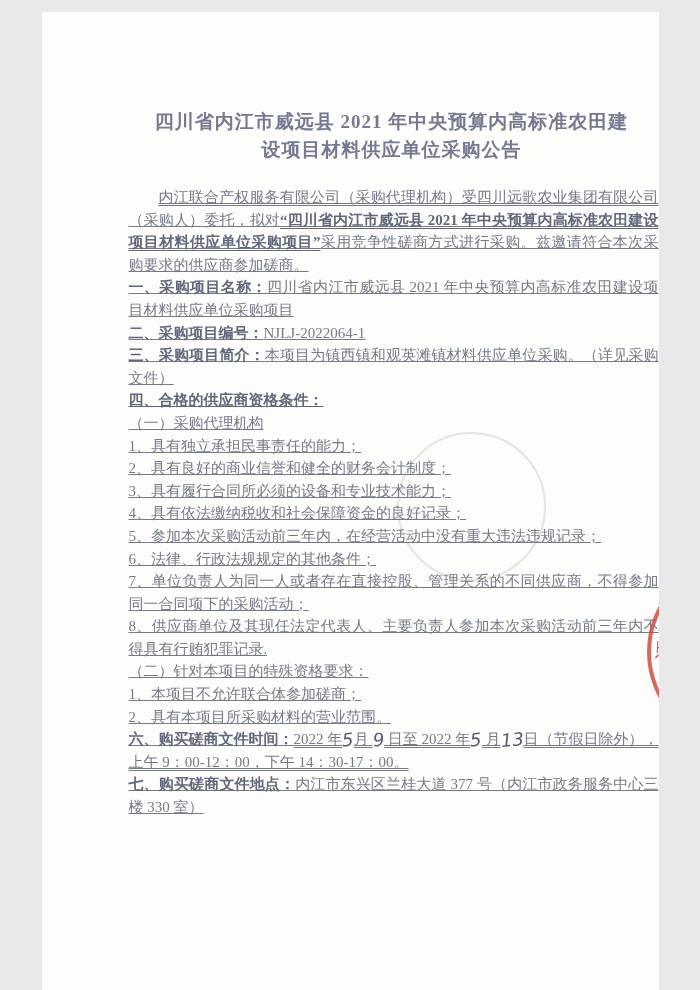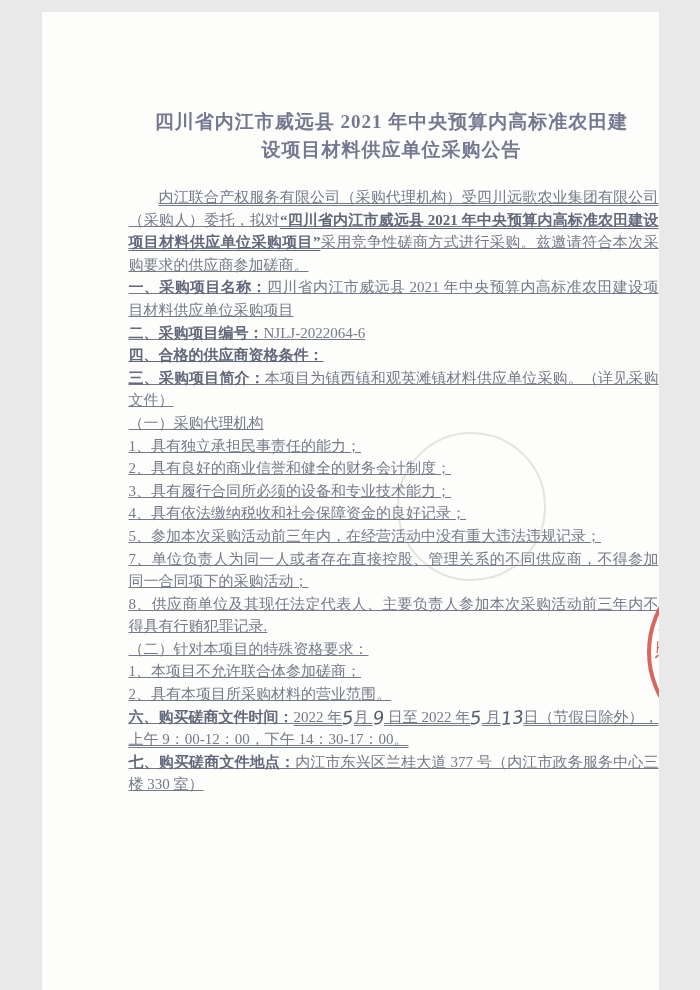--- a/index.html
+++ b/index.html
@@ -87,32 +87,33 @@
     <div>四川省内江市威远县 2021 年中央预算内高标准农田建</div>
     <div>设项目材料供应单位采购公告</div>
   </div>
 
   <div class="body">
 
     <p class="para indent"><span class="u">内江联合产权服务有限公司（采购代理机构）受四川远歌农业集团有限公司</span><span>（采购人）委托，拟对</span><span class="u b">“四川省内江市威远县 2021 年中央预算内高标准农田建设项目材料供应单位采购项目”</span><span>采用竞争性磋商方式进行采购。兹邀请符合本次采购要求的供应商参加磋商。</span></p>
 
     <p class="para"><span class="b">一、采购项目名称：</span><span>四川省内江市威远县 2021 年中央预算内高标准农田建设项目材料供应单位采购项目</span></p>
 
-    <p class="para"><span class="b">二、采购项目编号：</span><span>NJLJ-2022064-6</span></p>
+    <p class="para"><span class="b">二、采购项目编号：</span><span>NJLJ-2022064-1</span></p>
+
+    <p class="para"><span class="b">三、采购项目简介：</span><span>本项目为镇西镇和观英滩镇材料供应单位采购。（详见采购文件）</span></p>
 
     <p class="para b">四、合格的供应商资格条件：</p>
-
-    <p class="para"><span class="b">三、采购项目简介：</span><span>本项目为镇西镇和观英滩镇材料供应单位采购。（详见采购文件）</span></p>
 
     <p class="para">（一）采购代理机构</p>
     <p class="para">1、具有独立承担民事责任的能力；</p>
     <p class="para">2、具有良好的商业信誉和健全的财务会计制度；</p>
     <p class="para">3、具有履行合同所必须的设备和专业技术能力；</p>
     <p class="para">4、具有依法缴纳税收和社会保障资金的良好记录；</p>
     <p class="para">5、参加本次采购活动前三年内，在经营活动中没有重大违法违规记录；</p>
+    <p class="para">6、法律、行政法规规定的其他条件；</p>
     <p class="para">7、单位负责人为同一人或者存在直接控股、管理关系的不同供应商，不得参加同一合同项下的采购活动；</p>
     <p class="para">8、供应商单位及其现任法定代表人、主要负责人参加本次采购活动前三年内不得具有行贿犯罪记录.</p>
 
     <p class="para">（二）针对本项目的特殊资格要求：</p>
     <p class="para">1、本项目不允许联合体参加磋商；</p>
     <p class="para">2、具有本项目所采购材料的营业范围。</p>
 
 
     <p class="para"><span class="b">六、购买磋商文件时间：</span><span class="u"><span>2022 年</span><span class="hand">5</span><span>月 </span><span class="hand">9</span><span> 日至 2022 年</span><span class="hand">5</span><span> 月</span><span class="hand">13</span><span>日（节假日除外），上午 9：00-12：00，下午 14：30-17：00。</span></span></p>
 

